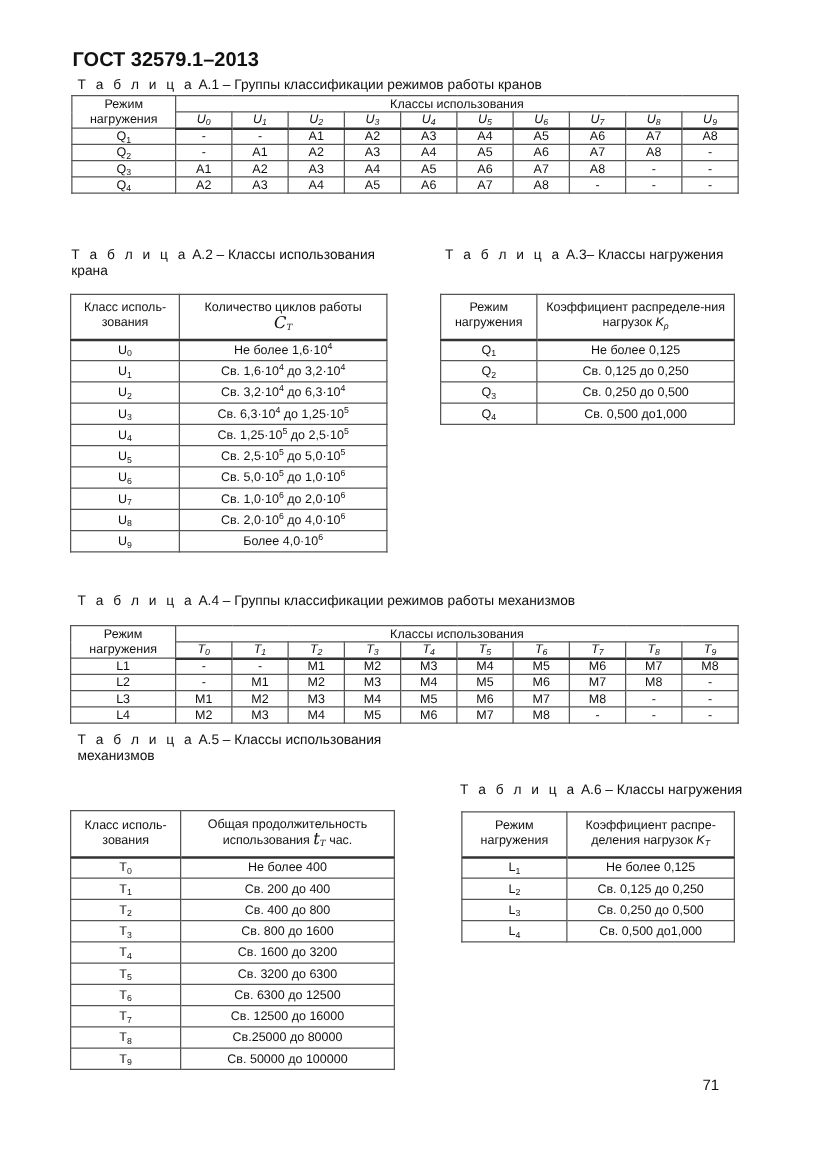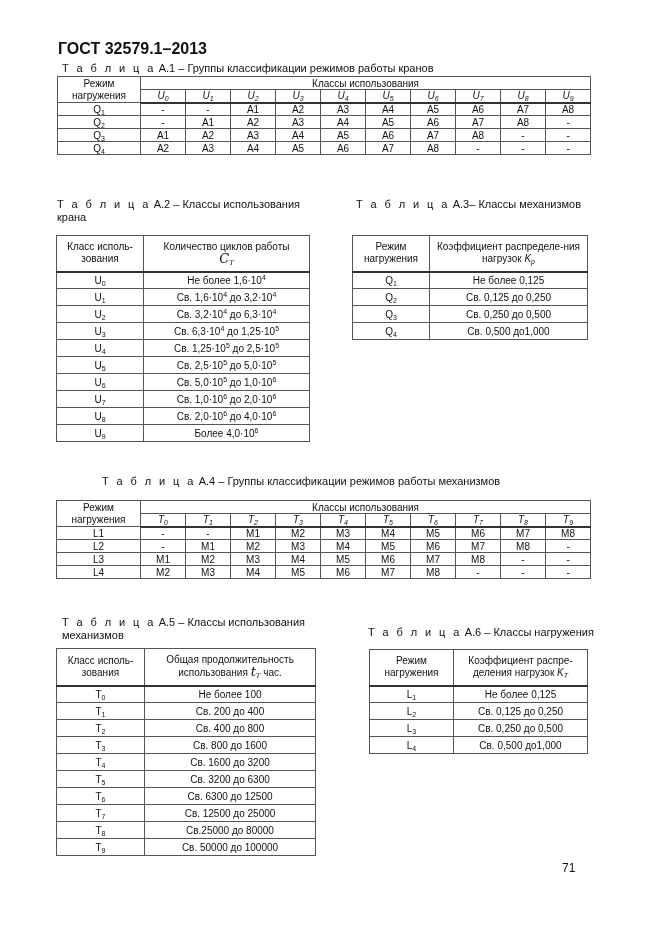--- a/index.html
+++ b/index.html
@@ -170,21 +170,21 @@
         <td><span>Св. 2,0·10</span><sup>6</sup><span> до 4,0·10</span><sup>6</sup></td>
       </tr>
       <tr style="height: 17px;">
         <td><span class=""><span>U</span><sub>9</sub></span></td>
         <td><span>Более 4,0·10</span><sup>6</sup></td>
       </tr>
     </tbody>
 </table>
 
 <div class="abs caption" style="left:356px; top:198px;">
-  <span class="spaced">Т а б л и ц а</span><span> А.3– Классы механизмов</span>
+  <span class="spaced">Т а б л и ц а</span><span> А.3– Классы нагружения</span>
 </div>
 <table style="left:352px; top:235px; width:235px;">
   <colgroup>
       <col style="width:77px">
       <col style="width:158px">
     </colgroup>
   <tbody>
       <tr class="head-end" style="height:36px">
     <td class="wrap">Режим нагружения</td>
     <td class="wrap">
@@ -206,21 +206,21 @@
         <td><span class=""><span>Q</span><sub>3</sub></span></td>
         <td><span>Св. 0,250 до 0,500</span></td>
       </tr>
       <tr style="height: 17px;">
         <td><span class=""><span>Q</span><sub>4</sub></span></td>
         <td><span>Св. 0,500 до1,000</span></td>
       </tr>
     </tbody>
 </table>
 
-<div class="abs caption" style="left:62px; top:475px;margin-left:40px;">
+<div class="abs caption" style="left:62px; top:475px;">
   <span class="spaced">Т а б л и ц а</span><span> А.4  – Группы классификации режимов работы механизмов</span>
 </div>
 <table style="left:56px; top:500px; width:534px;">
   <colgroup>
       <col style="width:84px">
       <col span="10" style="width:45px">
     </colgroup>
   <tbody>
       <tr style="height:13px">
     <td rowspan="2" class="wrap">Режим нагружения</td>
@@ -288,21 +288,21 @@
         <td>M6</td>
         <td>M7</td>
         <td>M8</td>
         <td>-</td>
         <td>-</td>
         <td>-</td>
       </tr>
     </tbody>
 </table>
 
-<div class="abs caption" style="left:62px; top:616px;">
+<div class="abs caption" style="left:62px; top:586px;">
   <span class="spaced">Т а б л и ц а</span><span> А.5 – Классы использования</span><br>
   <span>механизмов</span>
 </div>
 <table style="left:56px; top:648px; width:259px;">
   <colgroup>
       <col style="width:88px">
       <col style="width:171px">
     </colgroup>
   <tbody>
       <tr class="head-end" style="height:37px">
@@ -310,21 +310,21 @@
     <td class="wrap">
       <span>Общая продолжительность</span><br>
       <span>использования</span>
       <span class="math"><span>t</span><sub>T</sub></span><span> час.</span>
     </td>
   </tr>
   </tbody>
     <tbody>
       <tr style="height: 17px;">
         <td><span class=""><span>T</span><sub>0</sub></span></td>
-        <td><span>Не более 100</span></td>
+        <td><span>Не более 400</span></td>
       </tr>
       <tr style="height: 17px;">
         <td><span class=""><span>T</span><sub>1</sub></span></td>
         <td><span>Св. 200 до 400</span></td>
       </tr>
       <tr style="height: 17px;">
         <td><span class=""><span>T</span><sub>2</sub></span></td>
         <td><span>Св. 400 до 800</span></td>
       </tr>
       <tr style="height: 17px;">
@@ -338,21 +338,21 @@
       <tr style="height: 17px;">
         <td><span class=""><span>T</span><sub>5</sub></span></td>
         <td><span>Св. 3200 до 6300</span></td>
       </tr>
       <tr style="height: 17px;">
         <td><span class=""><span>T</span><sub>6</sub></span></td>
         <td><span>Св. 6300 до 12500</span></td>
       </tr>
       <tr style="height: 17px;">
         <td><span class=""><span>T</span><sub>7</sub></span></td>
-        <td><span>Св. 12500 до 25000</span></td>
+        <td><span>Св. 12500 до 16000</span></td>
       </tr>
       <tr style="height: 17px;">
         <td><span class=""><span>T</span><sub>8</sub></span></td>
         <td><span>Св.25000 до 80000</span></td>
       </tr>
       <tr style="height: 17px;">
         <td><span class=""><span>T</span><sub>9</sub></span></td>
         <td><span>Св. 50000 до 100000</span></td>
       </tr>
     </tbody>

